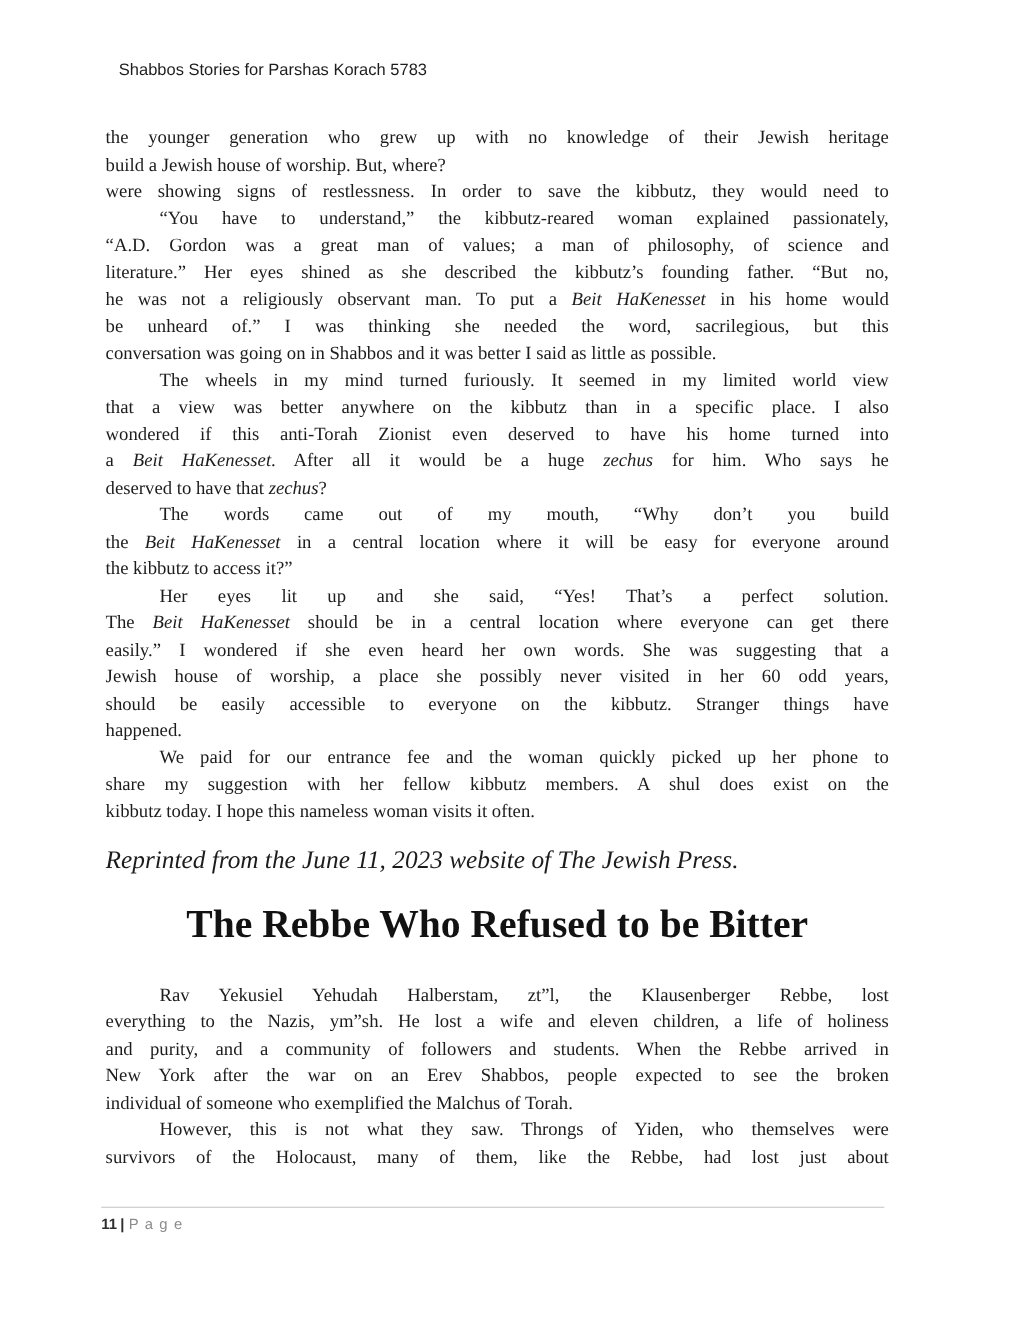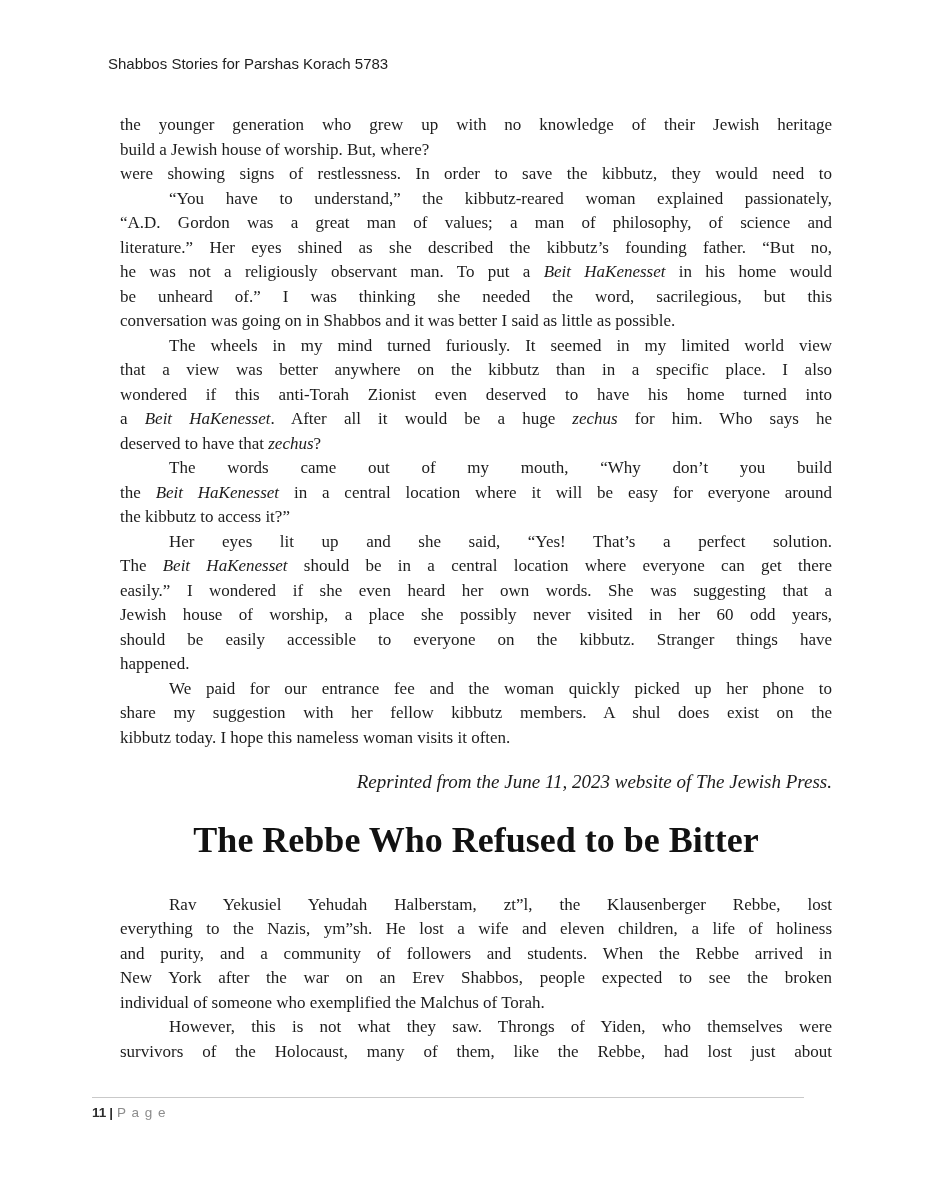--- a/index.html
+++ b/index.html
@@ -9,37 +9,37 @@
     background:#ffffff;
     font-family:"Liberation Serif", serif;
     overflow:hidden;
   }
   .doc-header {
     position:absolute; left:108px; top:54px; width:712px;
     font-family:"Liberation Sans", sans-serif;
     font-size:15px; line-height:20px; color:#1d1d1d;
   }
   .doc-body {
-    position:absolute; left:120px; top:113px; width:712px;
+    position:absolute; left:96px; top:113px; width:712px;
     color:#1c1c1c;
   }
   .para { margin:0; }
   .ln {
     font-size:17px; line-height:24.5px; height:24.5px;
     overflow:hidden; white-space:normal;
   }
   .ln.just { text-align:justify; }
   .ln.just::after { content:""; display:inline-block; width:100%; height:0; }
   .ln.last { text-align:left; }
   .ln.ind { text-indent:49px; }
   .it { font-style:italic;font-family:Liberation Serif, serif; }
   .spacer { height:20px; }
   .reprint {
-    font-size:19px; line-height:24.5px; height:24.5px;
-    font-style:italic; text-align:right; overflow:hidden;
+    font-size:23px; line-height:24.5px; height:24.5px;
+    font-style:italic; text-align:left; overflow:hidden;
   }
   .section-heading {
     margin:23px 0 31px 0;
     font-size:36px; line-height:44px; font-weight:bold;
     text-align:center; color:#121212;
     font-family:"Liberation Serif", serif;
   }
   .doc-footer {
     position:absolute; left:92px; top:1097px; width:712px;
     font-family:"Liberation Sans", sans-serif;

